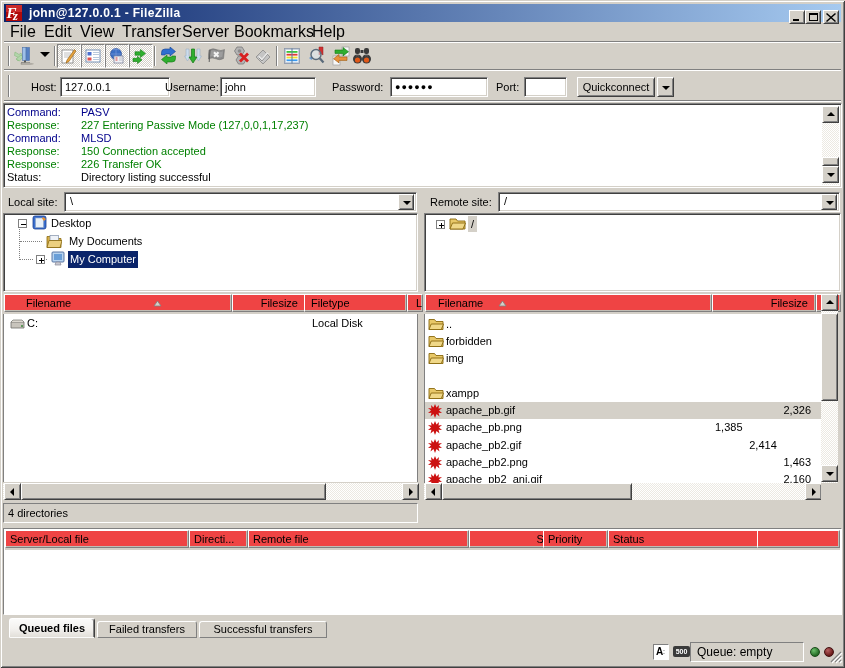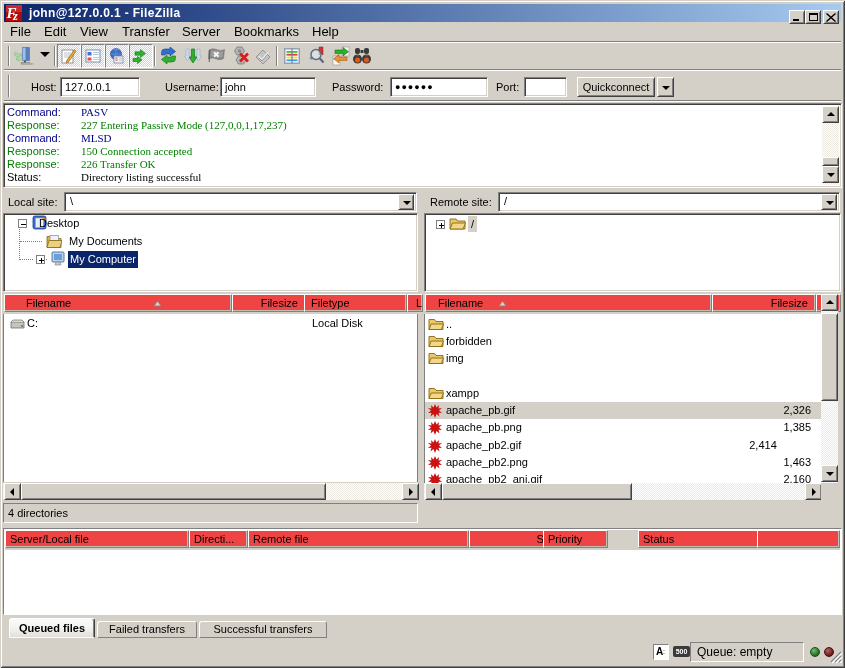--- a/index.html
+++ b/index.html
@@ -22,28 +22,28 @@
 .tri.up    { border-left:4px solid transparent; border-right:4px solid transparent; border-bottom:4px solid #000; }
 .tri.down  { border-left:4px solid transparent; border-right:4px solid transparent; border-top:4px solid #000; }
 .tri.left  { border-top:4px solid transparent; border-bottom:4px solid transparent; border-right:4px solid #000; }
 .tri.right { border-top:4px solid transparent; border-bottom:4px solid transparent; border-left:4px solid #000; }
 
 #titlebar { left:4px; top:4px; width:837px; height:18px; background:linear-gradient(90deg,#0a246a,#a6caf0); }
 #titletext { position:absolute; left:25px; top:0; height:18px; line-height:18px; color:#fff; font-weight:bold; font-size:12px; letter-spacing:0.35px; }
 .tbtn { position:absolute; top:6px; width:16px; height:14px; border:1px solid; border-color:#fff #404040 #404040 #fff; box-shadow: inset 1px 1px 0 #d4d0c8, inset -1px -1px 0 #808080; background:#d4d0c8; }
 
 #menubar { left:4px; top:22px; width:837px; height:19px; }
-.mitem { position:absolute; top:0; height:19px; line-height:19px; font-size:13px; }
+.mitem { position:absolute; top:0; height:19px; line-height:19px; font-size:16px; }
 
 .qlabel { position:absolute; height:20px; line-height:20px; font-size:11px; }
 .qfield { position:absolute; top:77px; height:20px; background:#fff; border:1px solid; border-color:#808080 #fff #fff #808080; box-shadow: inset 1px 1px 0 #404040, inset -1px -1px 0 #d4d0c8; line-height:18px; padding-left:4px; font-size:11px; }
 
 .logline { position:absolute; left:0; width:100%; height:13px; line-height:13px; white-space:pre; }
 .loglabel { position:absolute; left:1px; }
-.logval { position:absolute; left:75px;font-family:Liberation Serif, serif; }
+.logval { position:absolute; left:75px; }
 
 .hcell { position:absolute; top:0; height:18px; border:1px solid; border-color:#fff #808080 #808080 #fff; box-shadow: inset -1px -1px 0 #c0bcb4; background:#ef4444; line-height:17px; }
 .row { position:absolute; height:17px; line-height:17px; white-space:pre; }
 .expand { position:absolute; width:9px; height:9px; background:#fff; border:1px solid #808080; }
 .expand i { position:absolute; background:#000; }
 </style>
 </head>
 <body>
 <div id="win">
 
@@ -188,21 +188,21 @@
       <circle cx="14.5" cy="13" r="2.6" fill="#e05818"></circle>
       <path d="M4 9 a3 3 0 0 1 3 0 M13 9 a3 3 0 0 1 3 0" stroke="#6a6a6a" stroke-width="0.8" fill="none"></path>
     </svg>
   </div>
   <div class="abs etch" style="left:4px;top:69px;width:837px"></div>
 
   <div class="abs" style="left:4px;top:71px;width:837px;height:29px">
     <div class="abs vetch" style="left:4px;top:4px;height:22px"></div>
   </div>
   <div class="qlabel" style="left:31px;top:77px">Host:</div>
-  <div class="qfield" style="left:60px;width:80px">127.0.0.1</div>
+  <div class="qfield" style="left:60px;width:110px">127.0.0.1</div>
   <div class="qlabel" style="left:165px;top:77px">Username:</div>
   <div class="qfield" style="left:220px;width:96px">john</div>
   <div class="qlabel" style="left:332px;top:77px">Password:</div>
   <div class="qfield" style="left:390px;width:98px;letter-spacing:1px;font-size:9px;line-height:19px">●●●●●●</div>
   <div class="qlabel" style="left:496px;top:77px">Port:</div>
   <div class="qfield" style="left:524px;width:43px"></div>
   <div class="abs raised" style="left:577px;top:77px;width:78px;height:20px;text-align:center;line-height:18px">Quickconnect</div>
   <div class="abs raised" style="left:657px;top:77px;width:17px;height:20px">
       <div class="tri down abs" style="left:4px;top:8px"></div>
     </div>
@@ -242,21 +242,21 @@
     <div class="abs" style="left:38px;top:45px;width:5px;height:1px;border-top:1px dotted #808080"></div>
 
     <div class="expand" style="left:14px;top:5px">
         <i style="left:2px;top:4px;width:5px;height:1px"></i>
       </div>
     <svg class="abs" style="left:28px;top:1px" width="16" height="16" viewBox="0 0 16 16">
       <rect x="1" y="1" width="13" height="13" rx="2" fill="#3a6fd0" stroke="#1a3f90" stroke-width="0.8"></rect>
       <rect x="3.5" y="3" width="8" height="9.5" fill="#e8f0f8" stroke="#8aa0c0" stroke-width="0.6"></rect>
       <path d="M11 2 l3 2 -2 2 -2-2.5 z" fill="#e89030"></path>
     </svg>
-    <div class="abs" style="left:35px;top:1px;height:17px;line-height:17px">Desktop</div>
+    <div class="abs" style="left:47px;top:1px;height:17px;line-height:17px">Desktop</div>
 
     <svg class="abs" style="left:42px;top:19px" width="16" height="16" viewBox="0 0 16 16">
       <path d="M1 3.5 h5.5 l1.5 2 h7 v9 h-14 z" fill="#d8b048" stroke="#8a6a10" stroke-width="0.8"></path>
       <rect x="4" y="2.5" width="8.5" height="5" fill="#eef2f8" stroke="#8090a8" stroke-width="0.7"></rect>
       <path d="M1 14.5 l2-7 h13 l-2 7 z" fill="#ecd080" stroke="#8a6a10" stroke-width="0.8"></path>
     </svg>
     <div class="abs" style="left:65px;top:19px;height:17px;line-height:17px">My Documents</div>
 
     <div class="expand" style="left:32px;top:41px">
         <i style="left:2px;top:4px;width:5px;height:1px"></i>
@@ -356,21 +356,21 @@
         </svg><span style="position:absolute;left:21px">img</span></div>
     <div class="row" style="left:0px;top:71px;width:436px;"><svg style="position:absolute;left:3px;top:1px" width="16" height="14" viewBox="0 0 16 14">
           <path d="M1 2.5 h5.5 l1.5 2 h7 v8 h-14 z" fill="#e8c868" stroke="#8a6a10" stroke-width="0.9"></path>
           <path d="M1 12.5 l2.2-5.5 h12.3 l-2.2 5.5 z" fill="#f0d888" stroke="#8a6a10" stroke-width="0.9"></path>
         </svg><span style="position:absolute;left:21px">xampp</span></div>
     <div class="row" style="left:0px;top:88px;width:397px;background:#d4d0c8;"><svg style="position:absolute;left:3px;top:2px" width="14" height="14" viewBox="0 0 14 14">
           <path d="M7 0 L8.5 3.5 L11 1 L10.5 4.5 L14 4 L11 6.5 L14 9 L10.5 8.8 L11.5 12.5 L8.5 10 L7 14 L5.5 10 L2.5 12.5 L3.5 8.8 L0 9 L3 6.5 L0 4 L3.5 4.5 L3 1 L5.5 3.5 Z" fill="#cc1111"></path>
         </svg><span style="position:absolute;left:21px">apache_pb.gif</span><span style="position:absolute;left:290px;width:96px;text-align:right">2,326</span></div>
     <div class="row" style="left:0px;top:105px;width:397px;"><svg style="position:absolute;left:3px;top:2px" width="14" height="14" viewBox="0 0 14 14">
           <path d="M7 0 L8.5 3.5 L11 1 L10.5 4.5 L14 4 L11 6.5 L14 9 L10.5 8.8 L11.5 12.5 L8.5 10 L7 14 L5.5 10 L2.5 12.5 L3.5 8.8 L0 9 L3 6.5 L0 4 L3.5 4.5 L3 1 L5.5 3.5 Z" fill="#cc1111"></path>
-        </svg><span style="position:absolute;left:21px">apache_pb.png</span><span style="position:absolute;left:290px;width:96px;text-align:right">1,385</span></div>
+        </svg><span style="position:absolute;left:21px">apache_pb.png</span><span style="position:absolute;left:290px;width:96px;text-align:left">1,385</span></div>
     <div class="row" style="left:0px;top:123px;width:397px;"><svg style="position:absolute;left:3px;top:2px" width="14" height="14" viewBox="0 0 14 14">
           <path d="M7 0 L8.5 3.5 L11 1 L10.5 4.5 L14 4 L11 6.5 L14 9 L10.5 8.8 L11.5 12.5 L8.5 10 L7 14 L5.5 10 L2.5 12.5 L3.5 8.8 L0 9 L3 6.5 L0 4 L3.5 4.5 L3 1 L5.5 3.5 Z" fill="#cc1111"></path>
         </svg><span style="position:absolute;left:21px">apache_pb2.gif</span><span style="position:absolute;left:290px;width:96px;text-align:center">2,414</span></div>
     <div class="row" style="left:0px;top:140px;width:397px;"><svg style="position:absolute;left:3px;top:2px" width="14" height="14" viewBox="0 0 14 14">
           <path d="M7 0 L8.5 3.5 L11 1 L10.5 4.5 L14 4 L11 6.5 L14 9 L10.5 8.8 L11.5 12.5 L8.5 10 L7 14 L5.5 10 L2.5 12.5 L3.5 8.8 L0 9 L3 6.5 L0 4 L3.5 4.5 L3 1 L5.5 3.5 Z" fill="#cc1111"></path>
         </svg><span style="position:absolute;left:21px">apache_pb2.png</span><span style="position:absolute;left:290px;width:96px;text-align:right">1,463</span></div>
     <div class="row" style="left:0px;top:157px;width:397px;"><svg style="position:absolute;left:3px;top:2px" width="14" height="14" viewBox="0 0 14 14">
           <path d="M7 0 L8.5 3.5 L11 1 L10.5 4.5 L14 4 L11 6.5 L14 9 L10.5 8.8 L11.5 12.5 L8.5 10 L7 14 L5.5 10 L2.5 12.5 L3.5 8.8 L0 9 L3 6.5 L0 4 L3.5 4.5 L3 1 L5.5 3.5 Z" fill="#cc1111"></path>
         </svg><span style="position:absolute;left:21px">apache_pb2_ani.gif</span><span style="position:absolute;left:290px;width:96px;text-align:right">2,160</span></div>
   </div>
@@ -405,21 +405,21 @@
         </div>
       <div class="hcell" style="left:243px;width:221px">
           <span style="position:absolute;left:4px">Remote file</span>
         </div>
       <div class="hcell" style="left:464px;width:96px">
           <span style="position:absolute;right:6px">Size</span>
         </div>
       <div class="hcell" style="left:538px;width:65px">
           <span style="position:absolute;left:4px">Priority</span>
         </div>
-      <div class="hcell" style="left:633px;width:177px">
+      <div class="hcell" style="left:603px;width:177px">
           <span style="position:absolute;left:4px">Status</span>
         </div>
       <div class="hcell" style="left:752px;width:83px"></div>
     </div>
   </div>
 
   <div class="abs" style="left:9px;top:618px;width:86px;height:20px;background:linear-gradient(180deg,#fbfbfa 0%,#f3f1ee 55%,#e2dfd9 100%);border:1px solid;border-color:#fff #404040 transparent #fff;border-radius:3px 3px 0 0;box-shadow:inset -1px 0 0 #808080;font-weight:bold;text-align:center;line-height:19px">Queued files</div>
   <div class="abs" style="left:97px;top:621px;width:100px;height:17px;background:#d4d0c8;border:1px solid;border-color:#fff #808080 #808080 #fff;border-radius:3px 3px 0 0;text-align:center;line-height:15px">Failed transfers</div>
   <div class="abs" style="left:199px;top:621px;width:128px;height:17px;background:#d4d0c8;border:1px solid;border-color:#fff #808080 #808080 #fff;border-radius:3px 3px 0 0;text-align:center;line-height:15px">Successful transfers</div>
 

